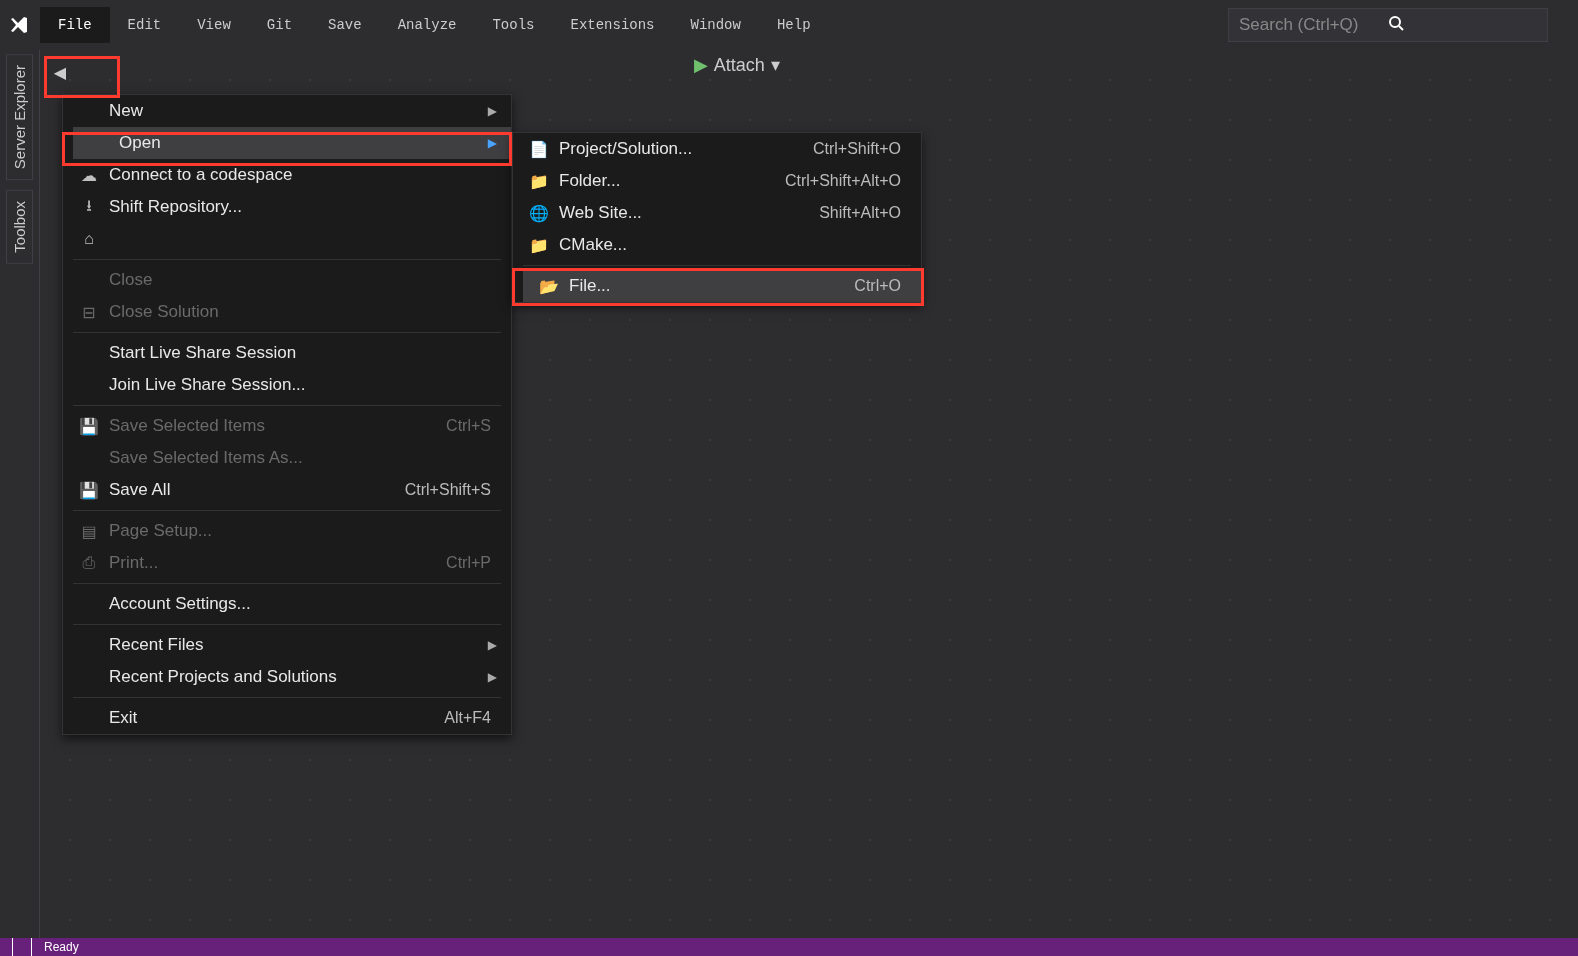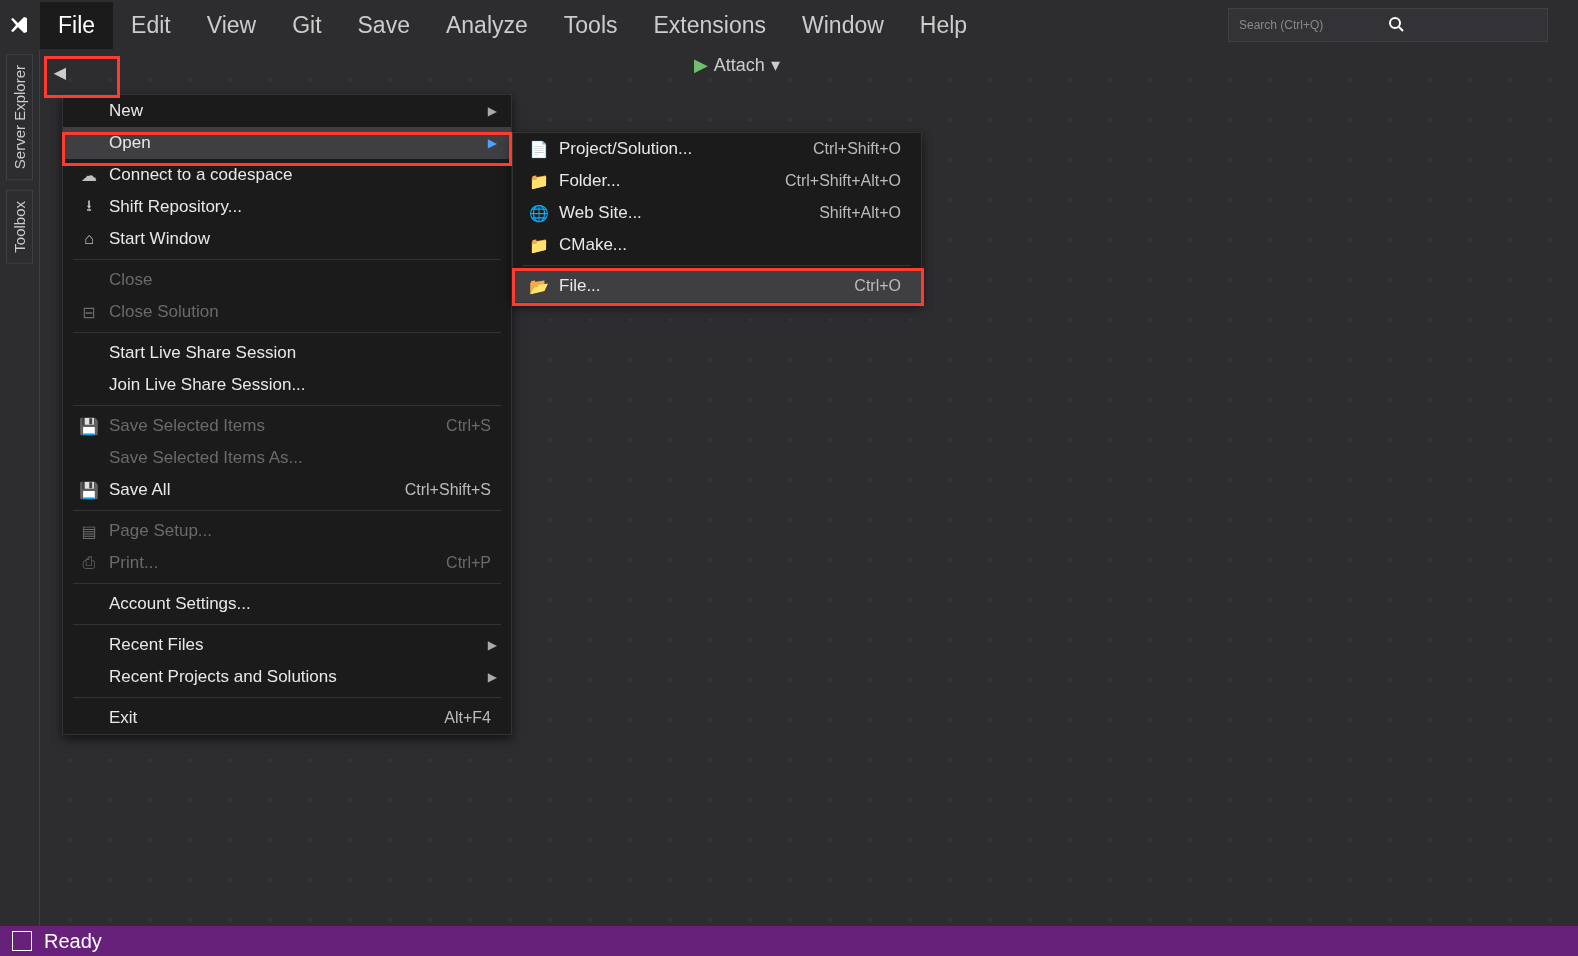--- a/index.html
+++ b/index.html
@@ -2,57 +2,57 @@
 <html><head>
 <meta charset="utf-8">
 <style>
   * { margin: 0; padding: 0; box-sizing: border-box; }
   html, body { width: 1578px; height: 956px; background: #2d2d30; font-family: "Segoe UI", Arial, sans-serif; overflow: hidden; color: #ccc; }
   .app { display: flex; flex-direction: column; height: 100%; }
 
   .menubar-row { display: flex; align-items: center; height: 50px; background: #2d2d30; }
   .logo { width: 40px; display: flex; justify-content: center; align-items: center; }
   .menubar { display: flex; }
-  .menu-item { padding: 10px 18px; font-size: 23px; color: #ccc; cursor: pointer; }
+  .menu-item { padding: 10px 18px; font-size: 14px; color: #ccc; cursor: pointer; font-family: Liberation Mono, monospace; }
   .menu-item.active { background: #1b1b1c; color: #fff; }
   .search-box { margin-left: auto; margin-right: 30px; background: #333337; width: 320px; height: 34px; display:flex; align-items:center; padding: 0 10px; border: 1px solid #3f3f46; }
-  .search-box span { color: #888; font-size: 12px; flex: 1; }
+  .search-box span { color: #888; font-size: 17px; flex: 1; }
   .search-icon { color: #ccc; }
 
   .mainrow { flex:1; display:flex; position: relative; }
   .left-panels { width: 40px; background: #2d2d30; border-right: 1px solid #3f3f46; display: flex; flex-direction: column; align-items:center; }
   .vtab { writing-mode: vertical-rl; transform: rotate(180deg); padding: 10px 4px; font-size: 15px; color: #ccc; margin-top: 4px; border:1px solid #3f3f46; background:#2d2d30;}
   .vtab + .vtab { margin-top: 10px; }
 
   .toolbar-strip { position: absolute; left: 40px; top: 0; height: 44px; display:flex; align-items:center; padding-left: 6px; gap: 6px; }
   .tb-btn { width: 28px; height: 28px; display:flex; align-items:center; justify-content:center; color:#ccc; }
   .attach { position:absolute; left: 694px; top:4px; display:flex; align-items:center; gap:6px; color:#ccc; font-size:18px;}
   .attach .play { color:#6fbf6f; }
 
   .dropdown { position: absolute; left: 62px; top: 44px; width: 450px; background: #1b1b1c; border: 1px solid #333; box-shadow: 0 4px 10px rgba(0,0,0,0.6); z-index: 10; }
   .dd-item { display:flex; align-items:center; padding: 6px 14px; font-size: 17px; color:#e8e8e8; height:32px; }
   .dd-icon { width: 24px; display:flex; justify-content:center; color:#c0c0c0; font-size:16px; }
   .dd-label { flex:1; padding-left: 8px; }
   .dd-shortcut { color:#bbb; font-size:16px; padding-right:6px; }
   .dd-arrow { width: 16px; text-align:right; color:#aaa; font-size:12px;}
   .dd-item.disabled { color:#6a6a6a; }
   .dd-item.disabled .dd-icon,.dd-item.disabled .dd-shortcut{color:#6a6a6a;}
-  .dd-item.hover { background:#3f3f41; }
+  .dd-item.hover { background:#3f3f41;margin-left:10px; }
   .dd-sep { height:1px; background:#333; margin:4px 10px; }
   .dd-item.hover .dd-arrow { color:#4aa3ff; }
 
   .submenu { position: absolute; left: 512px; top: 82px; width: 410px; background: #1b1b1c; border: 1px solid #333; box-shadow: 0 4px 10px rgba(0,0,0,0.6); z-index: 11; }
   .submenu .dd-item { height:32px; }
   .submenu .dd-item.hover { background:#3f3f41; }
 
   .highlight-file { position:absolute; left:44px; top:6px; width:76px; height:42px; border:3px solid #ff3b30; z-index:20; pointer-events:none;}
   .highlight-open { position:absolute; left:62px; top:82px; width:450px; height:34px; border:3px solid #ff3b30; z-index:20; pointer-events:none;}
   .highlight-filesub { position:absolute; left:512px; top:218px; width:412px; height:38px; border:3px solid #ff3b30; z-index:20; pointer-events:none;}
 
-  .statusbar { height: 30px; background: #68217a; color:#fff; display:flex; align-items:center; padding-left: 12px; font-size:20px; }
+  .statusbar { height: 18px; background: #68217a; color:#fff; display:flex; align-items:center; padding-left: 12px; font-size:12px; }
   .status-icon { width: 20px; height: 20px; border:1px solid #fff; margin-right: 12px; }
 
   .dotgrid { position:absolute; inset:0; background-image: radial-gradient(#3a3a3d 1px, transparent 1px); background-size: 40px 40px; background-position: 10px 10px; z-index:0;}
   .content-area { position:absolute; left:40px; top:0; right:0; bottom:0; background:#2d2d30; }
 </style>
 </head>
 <body>
 
 <div class="app">
   <div class="menubar-row">
@@ -121,21 +121,20 @@
       <div class="dd-item">
         <span class="dd-icon">☁</span>
         <span class="dd-label">Connect to a codespace</span>
       </div>
       <div class="dd-item">
         <span class="dd-icon">⭳</span>
         <span class="dd-label">Shift Repository...</span>
       </div>
       <div class="dd-item">
         <span class="dd-icon">⌂</span>
-        <span class="dd-label">Start Window</span>
       </div>
       <div class="dd-sep"></div>
       <div class="dd-item disabled">
         <span class="dd-icon"></span>
         <span class="dd-label">Close</span>
       </div>
       <div class="dd-item disabled">
         <span class="dd-icon">⊟</span>
         <span class="dd-label">Close Solution</span>
       </div>

